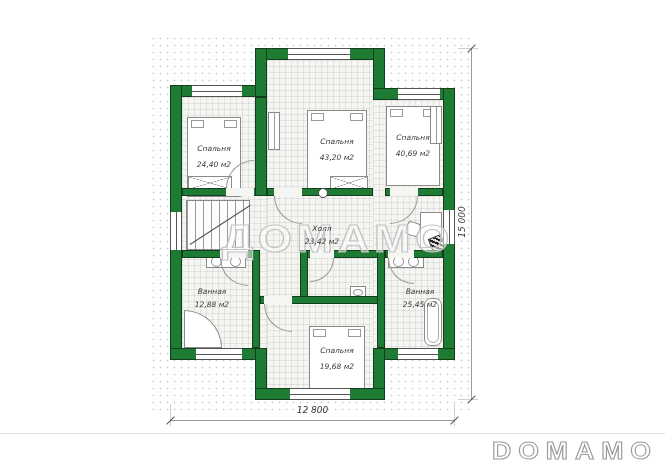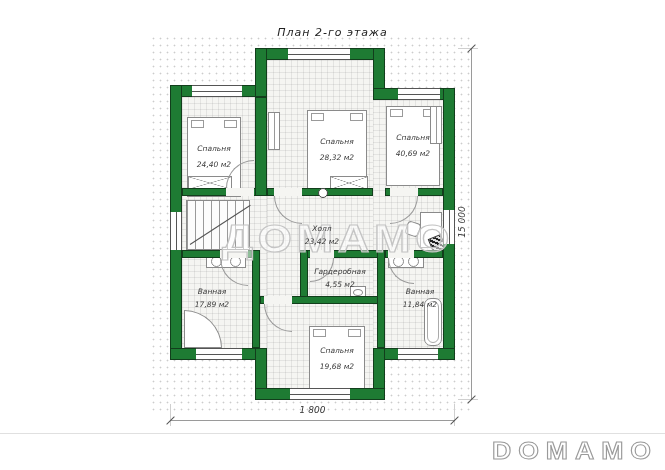--- a/index.html
+++ b/index.html
@@ -68,38 +68,37 @@
   
   .wm{position:absolute;z-index:7;}
   .footer-line{position:absolute;left:0;top:433px;width:665px;height:1px;background:#e0e0e0;z-index:8;}
   .logo{position:absolute;z-index:9;}
 </style>
 </head>
 <body>
 
 <div id="canvas">
 
-  <div class="title">План 2-го этажа</div>
 
   <div class="site"></div>
 
   <div class="floor" style="left:255px;top:48px;width:130px;height:352px"></div>
   <div class="floor" style="left:170px;top:85px;width:97px;height:275px"></div>
   <div class="floor" style="left:373px;top:88px;width:82px;height:272px"></div>
 
   <div class="furn stairs" style="left:186px;top:200px;width:64px;height:50px"></div>
   <div class="stair-arrow" style="left:190px;top:244px;width:72px;transform:rotate(-33deg)"></div>
 
   <div class="furn bed" style="left:187px;top:117px;width:54px;height:80px">
     <div class="bl">Спальня</div>
     <div class="bl">24,40 м2</div>
   </div>
   <div class="furn bed" style="left:307px;top:110px;width:60px;height:80px">
     <div class="bl">Спальня</div>
-    <div class="bl">28,32 м2</div>
+    <div class="bl">43,20 м2</div>
   </div>
   <div class="furn bed" style="left:386px;top:106px;width:54px;height:80px">
     <div class="bl">Спальня</div>
     <div class="bl">40,69 м2</div>
   </div>
   <div class="furn bed" style="left:309px;top:326px;width:56px;height:66px">
     <div class="bl">Спальня</div>
     <div class="bl">19,68 м2</div>
   </div>
 
@@ -166,37 +165,33 @@
   <div class="arc arc-dl" style="left:388px;top:258px;width:26px;height:26px"></div>
   <div class="gap" style="left:264px;top:296px;width:28px;height:8px"></div>
   <div class="arc arc-dl" style="left:264px;top:304px;width:28px;height:28px"></div>
 
   <div class="rlabel" style="left:322px;top:220px">
     <span>Холл</span>
     <span>23,42 м2</span>
   </div>
   <div class="rlabel" style="left:212px;top:283px">
     <span>Ванная</span>
-    <span>17,89 м2</span>
-  </div>
-  <div class="rlabel" style="left:340px;top:263px">
-    <span>Гардеробная</span>
-    <span>4,55 м2</span>
+    <span>12,88 м2</span>
   </div>
   <div class="rlabel" style="left:420px;top:283px">
     <span>Ванная</span>
-    <span>11,84 м2</span>
+    <span>25,45 м2</span>
   </div>
 
   <div class="extline" style="left:170px;top:404px;width:1px;height:22px"></div>
   <div class="extline" style="left:454px;top:404px;width:1px;height:22px"></div>
   <div class="dimline" style="left:170px;top:420px;width:285px;height:1px"></div>
   <div class="tick" style="left:165px;top:420px"></div>
   <div class="tick" style="left:449px;top:420px"></div>
-  <div class="dimtext" style="left:170px;top:405px;width:285px">1 800</div>
+  <div class="dimtext" style="left:170px;top:405px;width:285px">12 800</div>
 
   <div class="extline" style="left:458px;top:48px;width:20px;height:1px"></div>
   <div class="extline" style="left:458px;top:399px;width:20px;height:1px"></div>
   <div class="dimline" style="left:471px;top:48px;width:1px;height:352px"></div>
   <div class="tick" style="left:466px;top:48px"></div>
   <div class="tick" style="left:466px;top:399px"></div>
   <div class="dimtext rot" style="left:432px;top:217px;width:60px">15 000</div>
 
   <svg class="wm" style="left:220px;top:212px" width="238" height="52">
     <text x="2" y="40" textLength="232" lengthAdjust="spacingAndGlyphs" font-family="Liberation Sans, sans-serif" font-size="38" font-weight="bold" letter-spacing="4" fill="rgba(255,255,255,0.5)" stroke="#c4c4c4" stroke-width="1.2">ДОМАМО</text>

